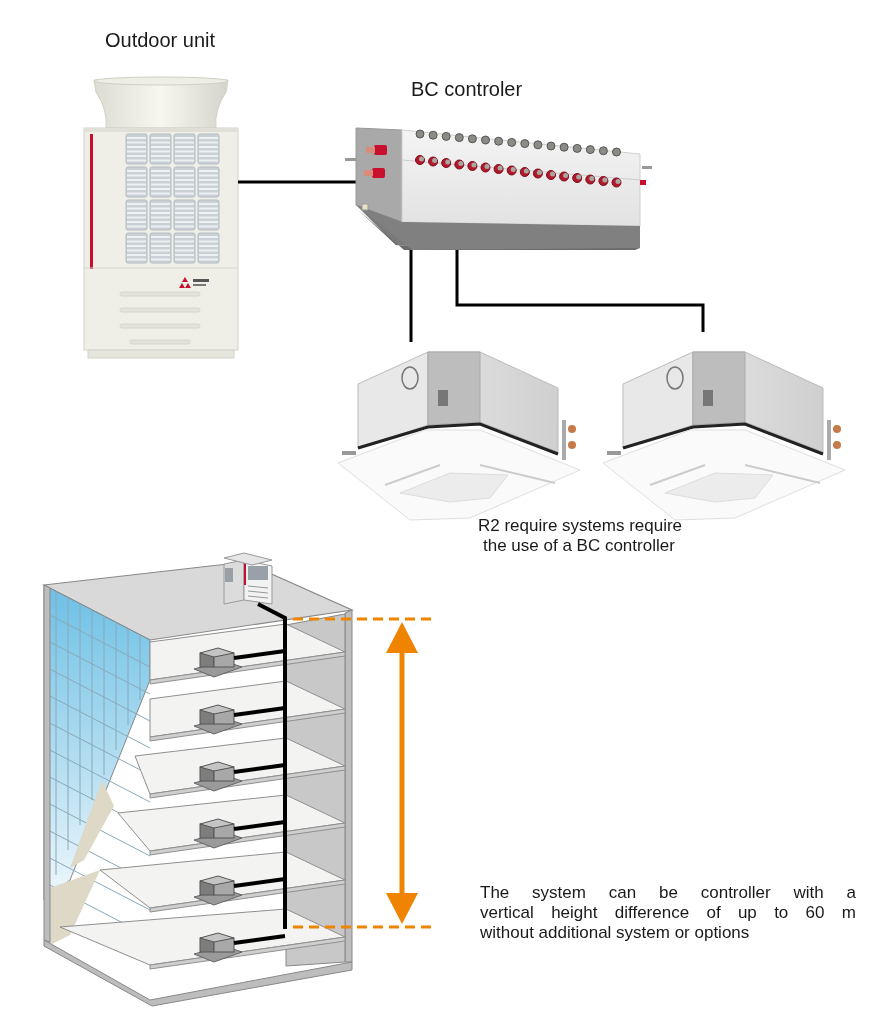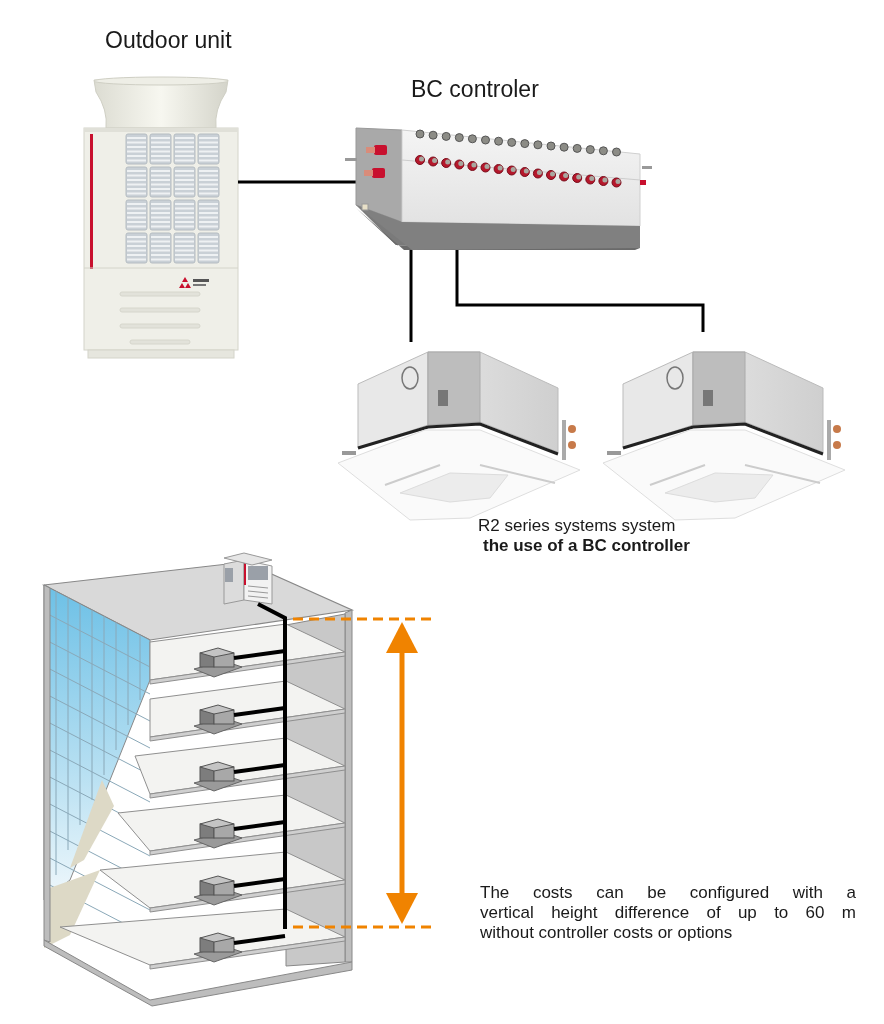--- a/index.html
+++ b/index.html
@@ -1,43 +1,43 @@
 <!DOCTYPE html>
 <html><head>
 <meta charset="utf-8">
 <style>
   html, body { margin: 0; padding: 0; background: #ffffff; }
   body { width: 884px; height: 1024px; position: relative; overflow: hidden;
          font-family: "Liberation Sans", sans-serif; color: #1a1a1a; }
-  .label { position: absolute; font-size: 23px; line-height: 20px; white-space: nowrap; text-align: right; }
+  .label { position: absolute; font-size: 20px; line-height: 20px; white-space: nowrap; text-align: right; }
   .note  { position: absolute; font-size: 17px; line-height: 20px; }
   #lbl-outdoor { left: 105px; top: 30px; }
   #lbl-bc { left: 411px; top: 79px; }
   #note-r2 { left: 478px; top: 516px; width: 260px; }
-  #note-r2 div:nth-child(2) { padding-left: 5px; font-weight: bold; }
+  #note-r2 div:nth-child(2) { padding-left: 5px; }
   #note-height { left: 480px; top: 883px; width: 376px; text-align: justify; }
   #note-height div { text-align-last: justify; }
   #note-height div:last-child { text-align-last: left; }
   svg { position: absolute; left: 0; top: 0; }
 </style>
 </head>
 <body>
 
 <div class="label" id="lbl-outdoor">Outdoor unit</div>
 <div class="label" id="lbl-bc">BC controler</div>
 
 <div class="note" id="note-r2">
-  <div>R2 series systems system</div>
+  <div>R2 require systems require</div>
   <div>the use of a BC controller</div>
 </div>
 
 <div class="note" id="note-height">
-  <div>The costs can be configured with a</div>
+  <div>The system can be controller with a</div>
   <div>vertical height difference of up to 60 m</div>
-  <div>without controller costs or options</div>
+  <div>without additional system or options</div>
 </div>
 
 <svg width="884" height="1024" viewBox="0 0 884 1024">
   <defs>
     <linearGradient id="fanGrad" x1="0" x2="1">
       <stop offset="0" stop-color="#dcdcd2"></stop>
       <stop offset="0.5" stop-color="#f7f7f0"></stop>
       <stop offset="1" stop-color="#d4d4ca"></stop>
     </linearGradient>
     <linearGradient id="glassGrad" x1="0" y1="0" x2="0" y2="1">

